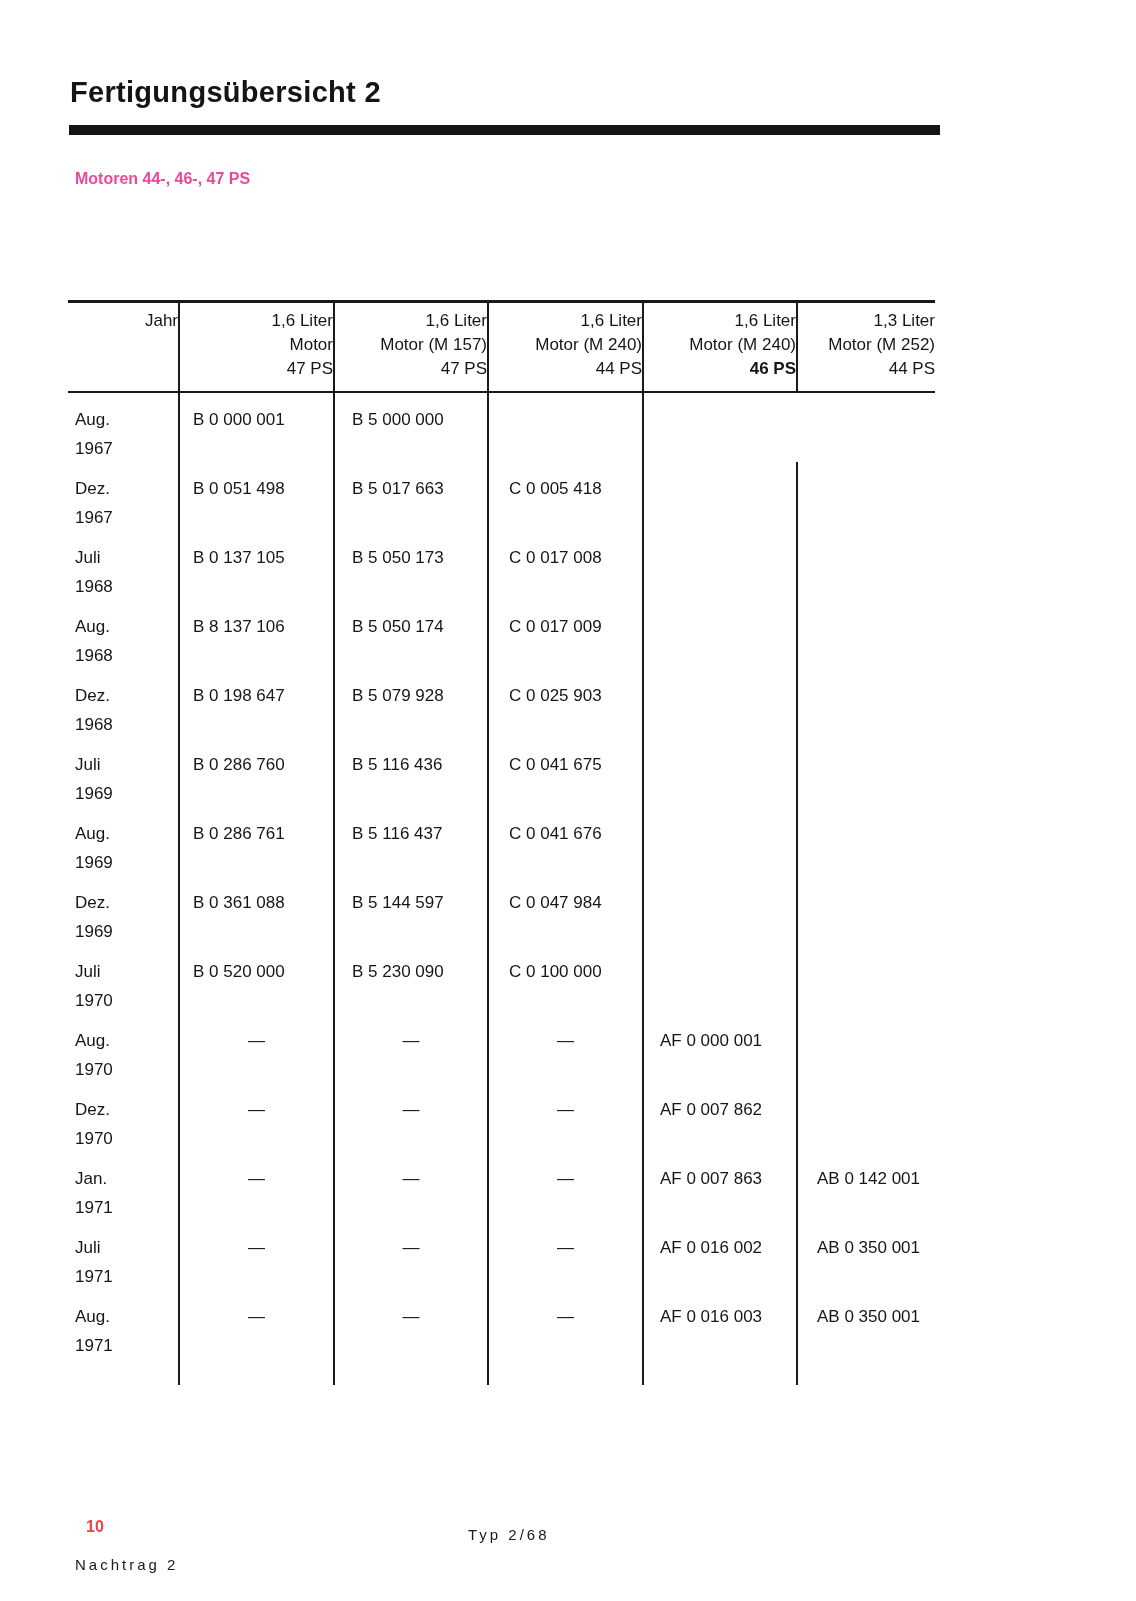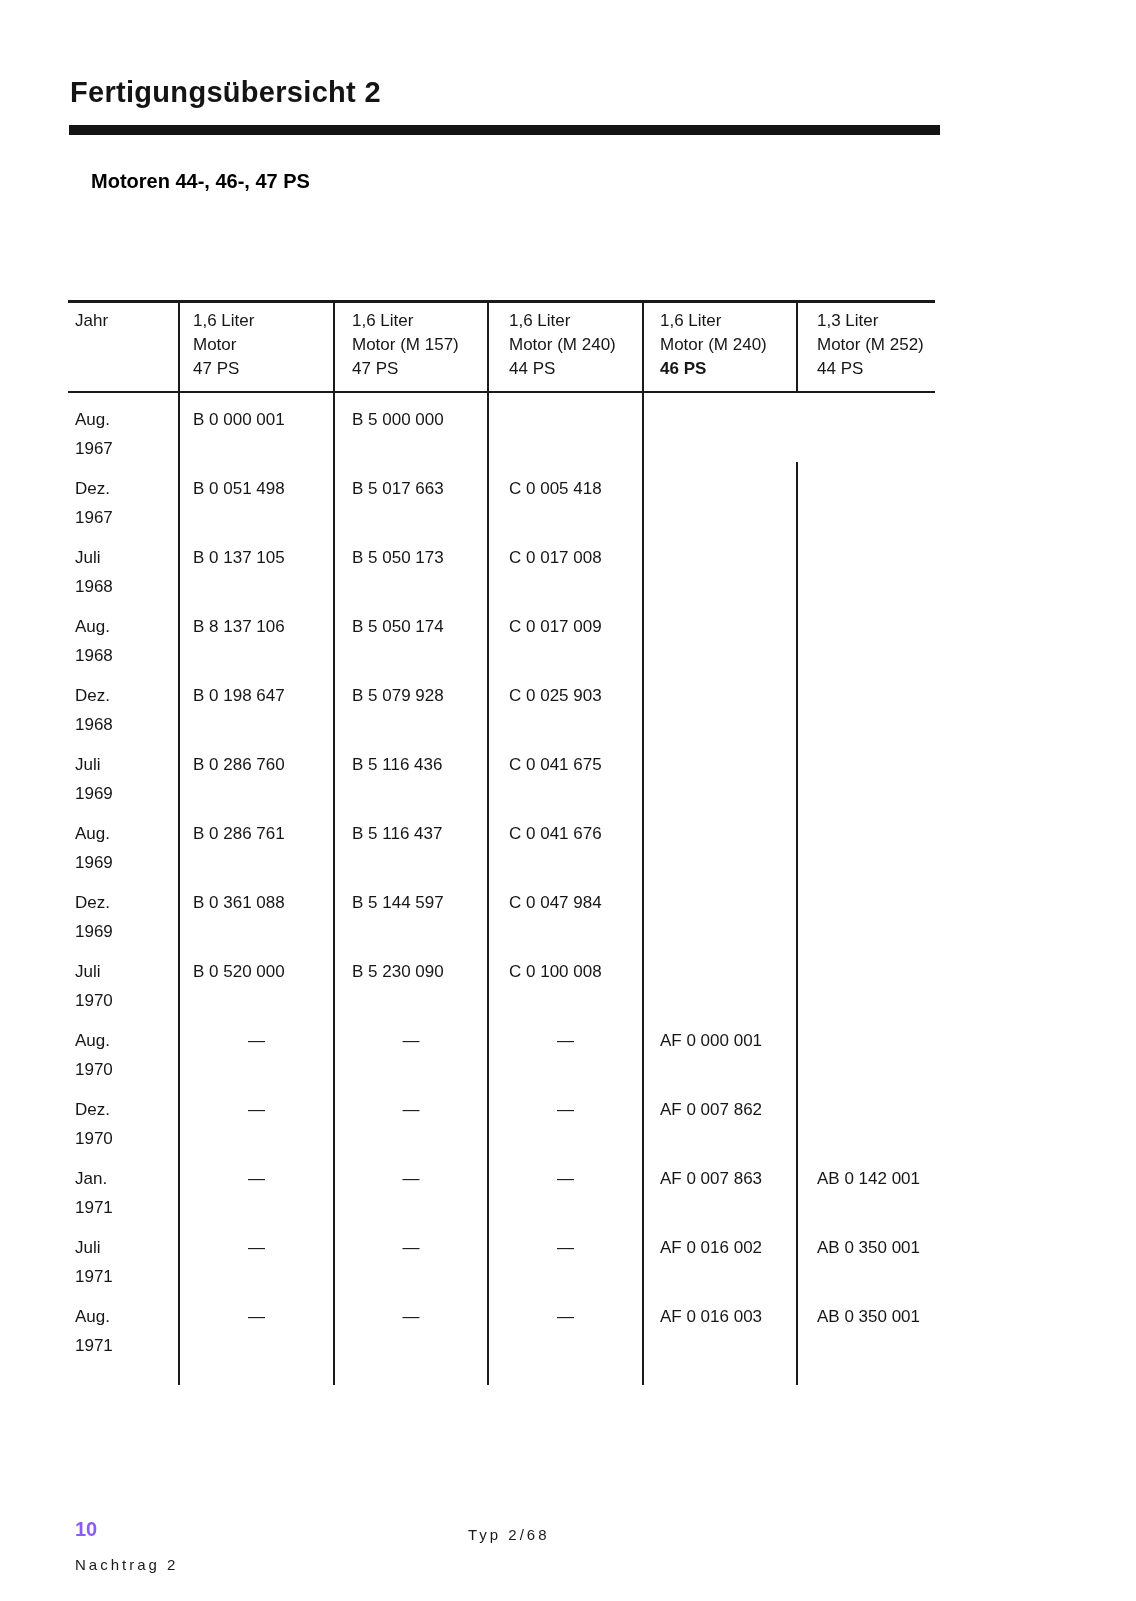--- a/index.html
+++ b/index.html
@@ -29,24 +29,23 @@
     left: 69px;
     top: 125px;
     width: 871px;
     height: 10px;
     background: #141414;
   }
   .subtitle {
     position: absolute;
     left: 75px;
     top: 170px;
-    font-size: 20px;
+    font-size: 16px;
     font-weight: bold;
-    color: #000000;
-    margin-left: 16px;
+    color: #ec4899;
   }
   
   .ftable {
     position: absolute;
     left: 68px;
     top: 300px;
     width: 867px;
   }
   .thead, .trow {
     display: grid;
@@ -54,45 +53,46 @@
   }
   .thead {
     border-top: 3px solid #1a1a1a;
     border-bottom: 2px solid #1a1a1a;
   }
   .hcell {
     padding-top: 6px;
     padding-bottom: 10px;
     font-size: 17px;
     line-height: 24px;
+    text-align: right;
   }
   .hcell .hline { display: block; white-space: nowrap; }
   .hline.b { font-weight: bold; }
   .cell { font-size: 17px; line-height: 29px; padding-top: 12px; }
   .cell .line { display: block; }
   
   .c0 { padding-left: 7px; }
   .c1 { border-left: 2px solid #1a1a1a; padding-left: 13px; }
   .c2 { border-left: 2px solid #1a1a1a; padding-left: 17px; }
   .c3 { border-left: 2px solid #1a1a1a; padding-left: 20px; }
   .c4 { border-left: 2px solid #1a1a1a; padding-left: 16px; }
   .c5 { border-left: 2px solid #1a1a1a; padding-left: 19px; }
   .trow { height: 69px; }
   .trow .cell { white-space: nowrap; overflow: hidden; }
   .cell.dash { padding-left: 0; text-align: center; letter-spacing: 0; }
   .trow.spacer { height: 26px; }
   .trow.spacer .cell { padding: 0; }
   
   .page-number {
     position: absolute;
-    left: 75px;
+    left: 86px;
     top: 1518px;
-    font-size: 20px;
+    font-size: 16px;
     font-weight: bold;
-    color: #8b5cf6;
+    color: #ef4444;
   }
   .supplement {
     position: absolute;
     left: 75px;
     top: 1556px;
     font-size: 15px;
     letter-spacing: 3px;
     color: #1a1a1a;
   }
   .type-ref {
@@ -245,21 +245,21 @@
         <div class="cell c5 val"></div>
       </div>
 
       <div class="trow">
         <div class="cell c0">
           <span class="line">Juli</span>
           <span class="line">1970</span>
         </div>
         <div class="cell c1 val">B 0 520 000</div>
         <div class="cell c2 val">B 5 230 090</div>
-        <div class="cell c3 val">C 0 100 008</div>
+        <div class="cell c3 val">C 0 100 000</div>
         <div class="cell c4 val"></div>
         <div class="cell c5 val"></div>
       </div>
 
       <div class="trow">
         <div class="cell c0">
           <span class="line">Aug.</span>
           <span class="line">1970</span>
         </div>
         <div class="cell c1 dash">—</div>

